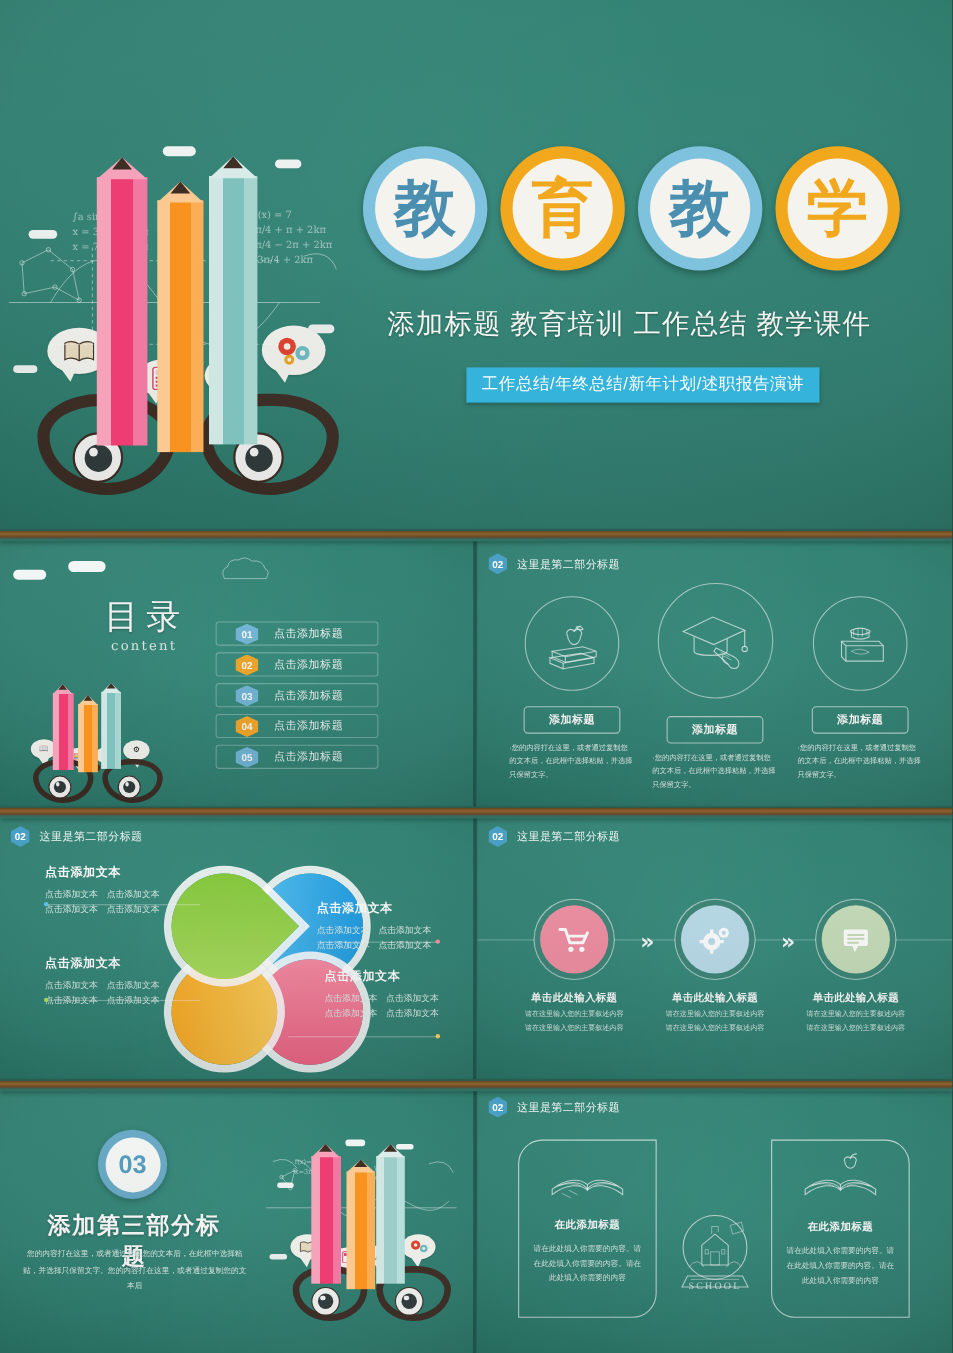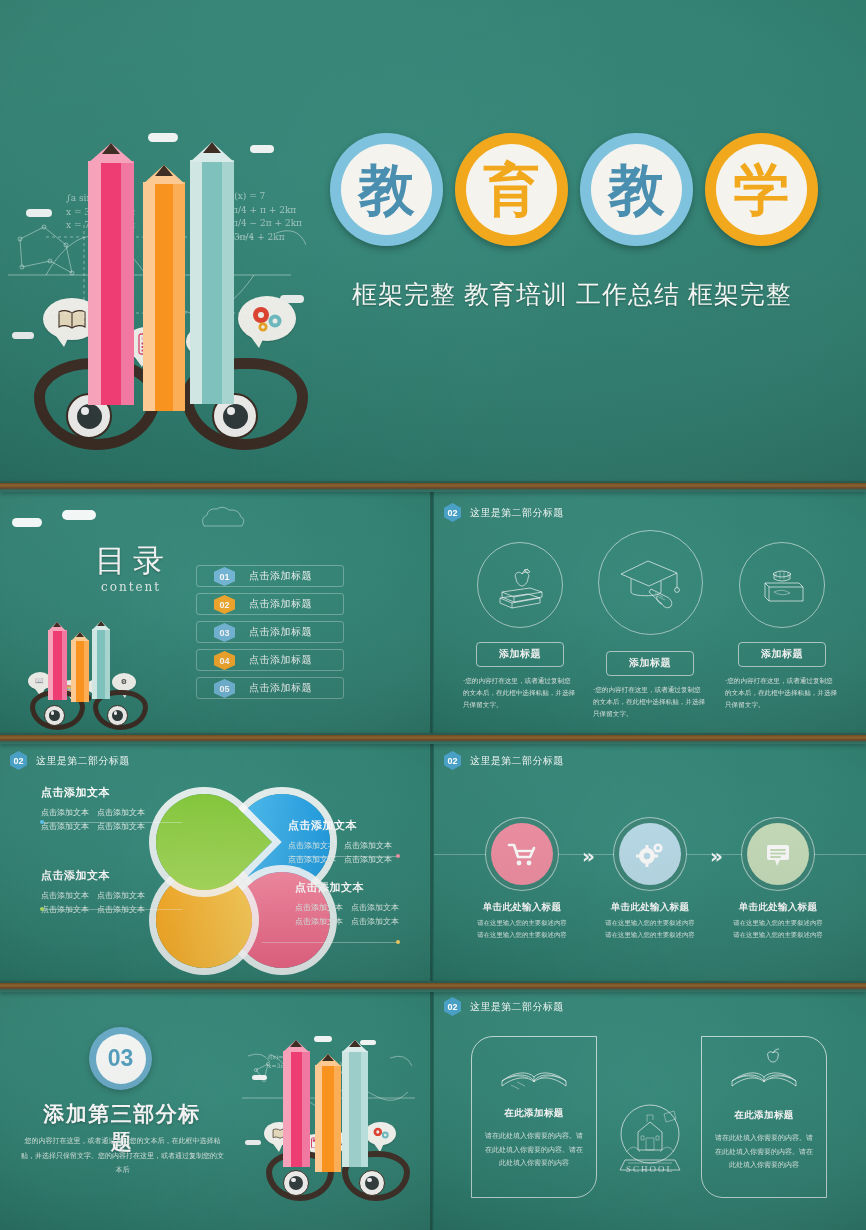--- a/index.html
+++ b/index.html
@@ -270,21 +270,22 @@
           </div>
       </div>
       <div class="tc gold">
         <div class="ring"></div>
           <div class="inner">
             <span>学</span>
           </div>
       </div>
     </div>
 
-    <div class="title-sub">框架完整 教育培训 工作总结 框架完整</div>
+    <div class="title-sub">添加标题 教育培训 工作总结 教学课件</div>
+    <div class="title-banner">工作总结/年终总结/新年计划/述职报告演讲</div>
   </div>
 
   <div class="ledge" style="top:481px;"></div>
 
   <div class="slide" id="slide-toc">
     <div class="cloudy" style="left:12px;top:26px;width:30px;height:9px;"></div>
     <div class="cloudy" style="left:62px;top:18px;width:34px;height:10px;"></div>
     <svg style="position:absolute;left:198px;top:14px;width:50px;height:24px;">
       <path class="chalk-thin" d="M6 20 Q2 12 9 9 Q10 2 19 3 Q25 -1 31 4 Q41 3 43 11 Q48 13 44 20 Z"></path>
     </svg>

